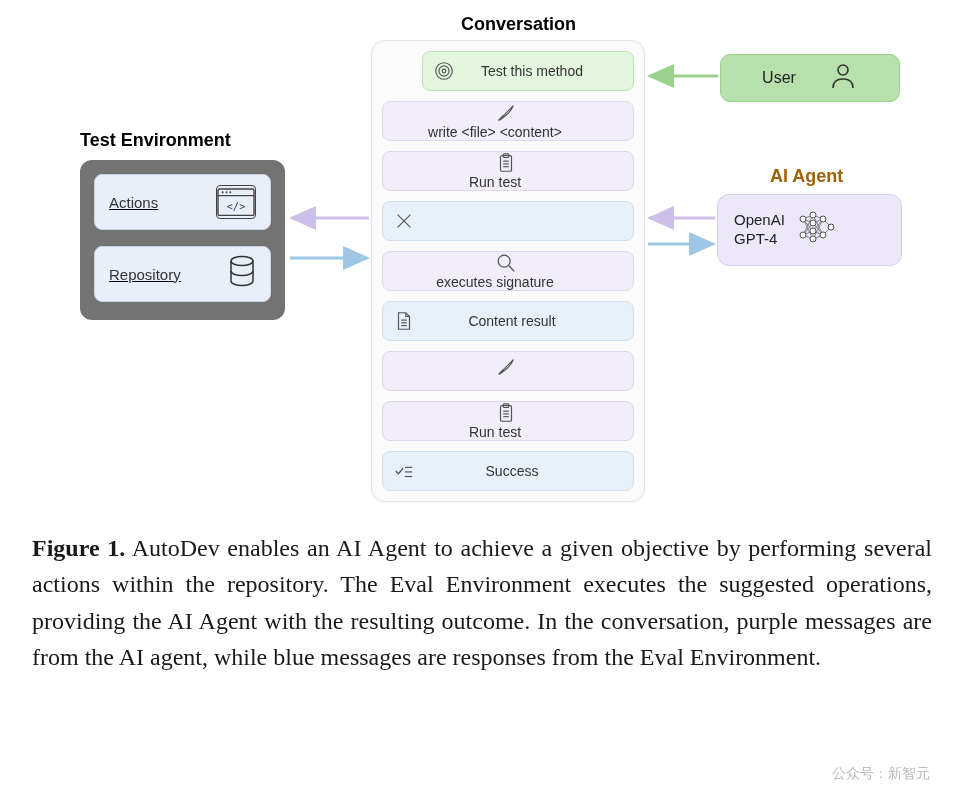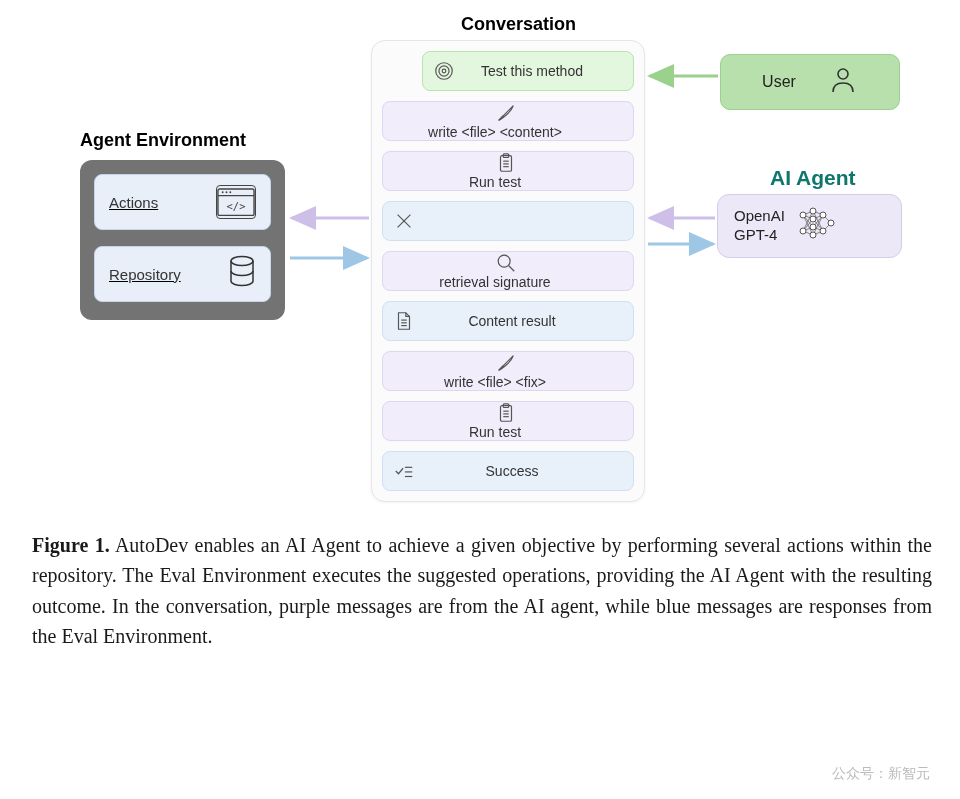--- a/index.html
+++ b/index.html
@@ -21,35 +21,35 @@
   .conv-item { border-radius: 8px; height: 40px; display: flex; align-items: center; padding: 0 6px; margin-bottom: 10px; position: relative; }
   .conv-item:last-child { margin-bottom: 0; }
   .conv-item.green { background: #e3f6de; border: 1px solid #b9e3ae; margin-left: 40px; }
   .conv-item.purple { background: #f1edfa; border: 1px solid #dfd6f0; flex-direction: column; }
   .conv-item.blue { background: #e8f1fa; border: 1px solid #cfe0f0; }
   .conv-icon { width: 30px; height: 30px; display: flex; align-items: center; justify-content: center; margin-right: 4px; }
   .conv-icon svg { width: 22px; height: 22px; stroke: #555; fill: none; stroke-width: 1.3; }
   .conv-label { flex: 1; text-align: center; font-size: 14px; color: #333; padding-right: 26px; }
   
   
-  .user-box { position: absolute; left: 720px; top: 54px; width: 180px; height: 56px; background: #b7e0ac; border: 1px solid #9ad18c; border-radius: 10px; display: flex; align-items: center; justify-content: center; gap: 32px; }
+  .user-box { position: absolute; left: 720px; top: 54px; width: 180px; height: 48px; background: #b7e0ac; border: 1px solid #9ad18c; border-radius: 10px; display: flex; align-items: center; justify-content: center; gap: 32px; }
   .user-box .lbl { font-size: 16px; color: #222; font-weight: 500; }
   .user-icon svg { width: 30px; height: 30px; stroke: #333; fill: none; stroke-width: 1.6; }
   
   
-  .agent-title { position: absolute; left: 770px; top: 166px; font-weight: 700; font-size: 21px; color: #0f766e; }
-  .agent-box { position: absolute; left: 717px; top: 194px; width: 185px; height: 64px; background: #ece8f7; border: 1px solid #d4cceb; border-radius: 12px; display: flex; align-items: center; padding: 0 16px; gap: 12px; }
+  .agent-title { position: absolute; left: 770px; top: 166px; font-weight: 700; font-size: 18px; color: #a16207; }
+  .agent-box { position: absolute; left: 717px; top: 194px; width: 185px; height: 72px; background: #ece8f7; border: 1px solid #d4cceb; border-radius: 12px; display: flex; align-items: center; padding: 0 16px; gap: 12px; }
   .agent-box .lbl { font-size: 15px; color: #222; line-height: 1.25; }
   .nn-icon svg { width: 38px; height: 38px; stroke: #555; fill: none; stroke-width: 1; }
   
   
   .arrows { position: absolute; left: 0; top: 0; width: 960px; height: 500px; pointer-events: none; }
   
   
-  .caption { position: absolute; left: 32px; top: 530px; width: 900px; font-family: Georgia, 'Times New Roman', serif; font-size: 20px; line-height: 1.52; color: #1a1a1a; text-align: justify; }
+  .caption { position: absolute; left: 32px; top: 530px; width: 900px; font-family: Georgia, 'Times New Roman', serif; font-size: 24px; line-height: 1.52; color: #1a1a1a; text-align: justify; }
   .caption b { font-weight: 700; }
   
   .watermark { position: absolute; right: 30px; bottom: 16px; font-size: 14px; color: #bbb; font-family: sans-serif; }
 </style>
 </head>
 <body>
 
 <div class="canvas">
 
   <svg class="arrows">
@@ -69,21 +69,21 @@
 
     <line x1="715" y1="218" x2="650" y2="218" stroke="#cdbfe8" stroke-width="3" marker-end="url(#ah-purple)"></line>
 
     <line x1="648" y1="244" x2="713" y2="244" stroke="#9ec7e6" stroke-width="3" marker-end="url(#ah-blue)"></line>
 
     <line x1="369" y1="218" x2="292" y2="218" stroke="#cdbfe8" stroke-width="3" marker-end="url(#ah-purple)"></line>
 
     <line x1="290" y1="258" x2="367" y2="258" stroke="#9ec7e6" stroke-width="3" marker-end="url(#ah-blue)"></line>
   </svg>
 
-  <div class="eval-title">Agent Environment</div>
+  <div class="eval-title">Test Environment</div>
   <div class="eval-box">
     <div class="eval-item">
       <span class="lbl">Actions</span>
       <span class="eval-icon-box">
         <svg viewBox="0 0 40 30">
             <rect x="1" y="1" width="38" height="28" rx="2" fill="none" stroke="#444" stroke-width="1.5"></rect>
             <line x1="1" y1="8" x2="39" y2="8" stroke="#444" stroke-width="1.5"></line>
             <circle cx="6" cy="4.5" r="1" fill="#444"></circle>
             <circle cx="10" cy="4.5" r="1" fill="#444"></circle>
             <circle cx="14" cy="4.5" r="1" fill="#444"></circle>
@@ -144,42 +144,41 @@
           </svg>
         </span>
       </div>
       <div class="conv-item purple">
         <span class="conv-icon">
           <svg viewBox="0 0 24 24">
             <circle cx="10" cy="10" r="6.5"></circle>
             <line x1="15" y1="15" x2="21" y2="21"></line>
           </svg>
         </span>
-        <span class="conv-label">retrieval signature</span>
+        <span class="conv-label">executes signature</span>
       </div>
       <div class="conv-item blue">
         <span class="conv-icon">
           <svg viewBox="0 0 24 24">
             <path d="M6 3 H14 L18 7 V21 H6 Z"></path>
             <path d="M14 3 V7 H18"></path>
             <line x1="9" y1="11" x2="15" y2="11"></line>
             <line x1="9" y1="14" x2="15" y2="14"></line>
             <line x1="9" y1="17" x2="15" y2="17"></line>
           </svg>
         </span>
         <span class="conv-label">Content result</span>
       </div>
       <div class="conv-item purple">
         <span class="conv-icon">
           <svg viewBox="0 0 24 24">
             <path d="M4 20 L7 17 Q18 6 20 4 Q18 10 10 16 L6 19 Z"></path>
             <line x1="4" y1="20" x2="9" y2="15"></line>
           </svg>
         </span>
-        <span class="conv-label">write &lt;file&gt; &lt;fix&gt;</span>
       </div>
       <div class="conv-item purple">
         <span class="conv-icon">
           <svg viewBox="0 0 24 24">
             <rect x="6" y="4" width="12" height="17" rx="1.5"></rect>
             <rect x="9" y="2" width="6" height="4" rx="1"></rect>
             <line x1="9" y1="10" x2="15" y2="10"></line>
             <line x1="9" y1="13" x2="15" y2="13"></line>
             <line x1="9" y1="16" x2="15" y2="16"></line>
           </svg>

